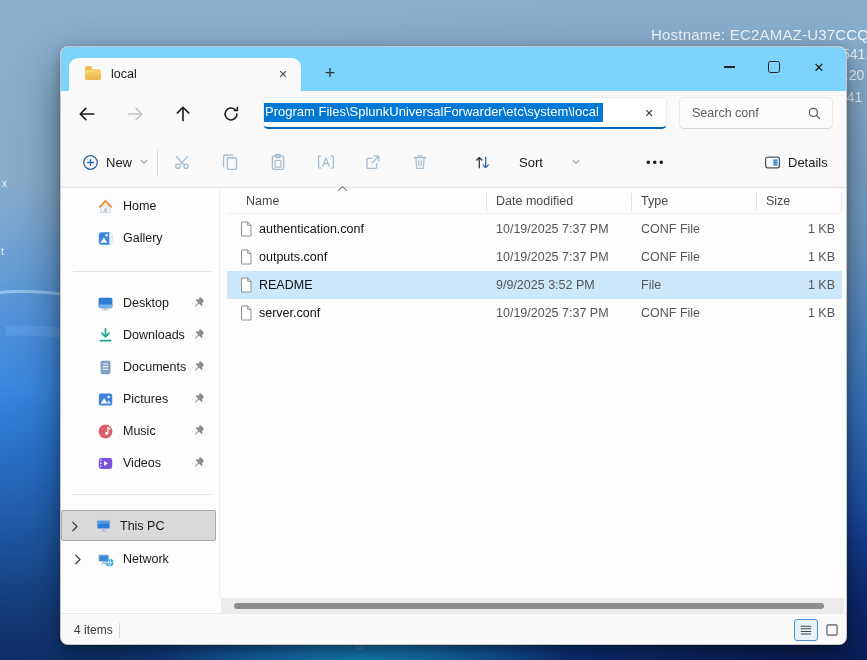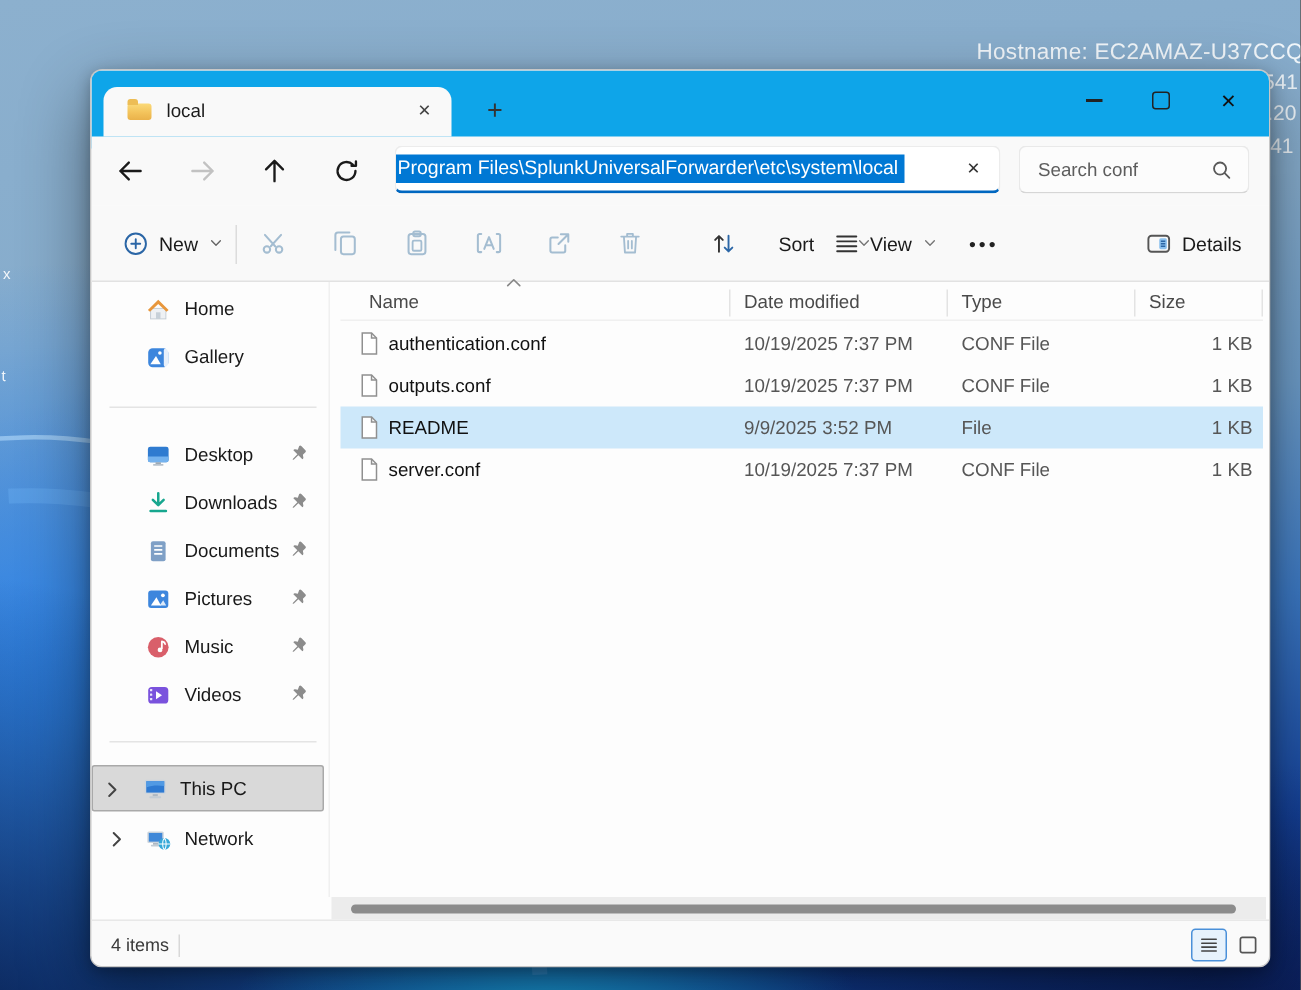--- a/index.html
+++ b/index.html
@@ -20,21 +20,21 @@
   .ribbon2{left:-310px;top:330px;width:660px;height:640px;border-radius:50%;
     border:10px solid transparent;border-top-color:rgba(120,185,250,.28);transform:rotate(42deg);}
   .overlay-text{color:#f2f7fb;font-size:15px;letter-spacing:.2px;white-space:nowrap;}
   .overlay-frag{color:#eef5fa;font-size:14px;white-space:nowrap;}
   .edge-frag{color:rgba(255,255,255,.9);font-size:10px;}
 
   
   .window{left:60px;top:46px;width:787px;height:599px;border-radius:8px;overflow:hidden;
     background:#fdfdfd;border:1px solid rgba(40,40,40,.25);box-sizing:border-box;
     box-shadow:0 18px 46px rgba(0,0,0,.45),0 3px 10px rgba(0,0,0,.28);}
-  .tabstrip{left:0;top:0;width:100%;height:52px;background:#0ea5e9;}
+  .tabstrip{left:0;top:0;width:100%;height:52px;background:#7dd3fc;}
   .tab{left:8px;top:11px;width:232px;height:33px;background:#f9f9f9;border-radius:9px 9px 0 0;}
   .tab-title{position:absolute;left:42px;top:9px;font-size:12.5px;color:#1b1b1b;}
   .folder-ico{position:absolute;left:16px;top:11px;width:16px;height:11px;border-radius:2px;
     background:linear-gradient(180deg,#fbda79 0%,#f3c35b 55%,#eab24a 100%);}
   .folder-ico::before{content:"";position:absolute;left:0;top:-3px;width:7px;height:4px;
     border-radius:2px 2px 0 0;background:#edbd55;}
   .tab-close{position:absolute;right:9px;top:7px;width:18px;height:18px;text-align:center;
     line-height:18px;font-size:11px;color:#444;border-radius:4px;}
   .newtab{left:256px;top:14px;width:26px;height:26px;text-align:center;line-height:25px;
     font-size:18px;color:#333;border-radius:5px;}
@@ -227,29 +227,20 @@
       <span class="tbtn" style="left:404px;gap:28px;">
         <svg width="17" height="17" viewBox="0 0 16 16">
             <path class="stk" d="M5 13V3.2M2.6 5.6 5 3.2l2.4 2.4" style="stroke:#333;stroke-width:1.2"></path>
             <path class="stk" d="M11 3v9.8M8.6 10.4 11 12.8l2.4-2.4" style="stroke:#2b66a6;stroke-width:1.2"></path>
           </svg>
         <span>Sort</span>
         <svg width="10" height="10" viewBox="0 0 12 12" style="color:#777;">
             <path class="stk" d="m2.5 4.2 3.5 3.6 3.5-3.6" style="stroke-width:1.1"></path>
           </svg>
       </span>
-      <span class="tbtn" style="left:486px;">
-        <svg width="17" height="17" viewBox="0 0 16 16" style="color:#333;">
-            <path class="stk" d="M2 3.4h12M2 6.5h12M2 9.6h12M2 12.7h12" style="stroke-width:1.2"></path>
-          </svg>
-        <span>View</span>
-        <svg width="10" height="10" viewBox="0 0 12 12" style="color:#777;">
-            <path class="stk" d="m2.5 4.2 3.5 3.6 3.5-3.6" style="stroke-width:1.1"></path>
-          </svg>
-      </span>
       <span class="tbtn" style="left:576px;">
         <span class="more-dots">•••</span>
       </span>
       <span class="tbtn" style="left:694px;">
         <svg width="17" height="17" viewBox="0 0 16 16">
             <rect x="1.5" y="3" width="13" height="10" rx="2" fill="none" stroke="#555" stroke-width="1.2"></rect>
             <rect x="8.3" y="4.6" width="4.8" height="6.8" rx="1" fill="#8cc1ee"></rect>
             <path d="M9.3 6.4h2.8M9.3 8h2.8M9.3 9.6h2.8" stroke="#2b66a6" stroke-width=".9"></path>
           </svg>
         <span>Details</span>

